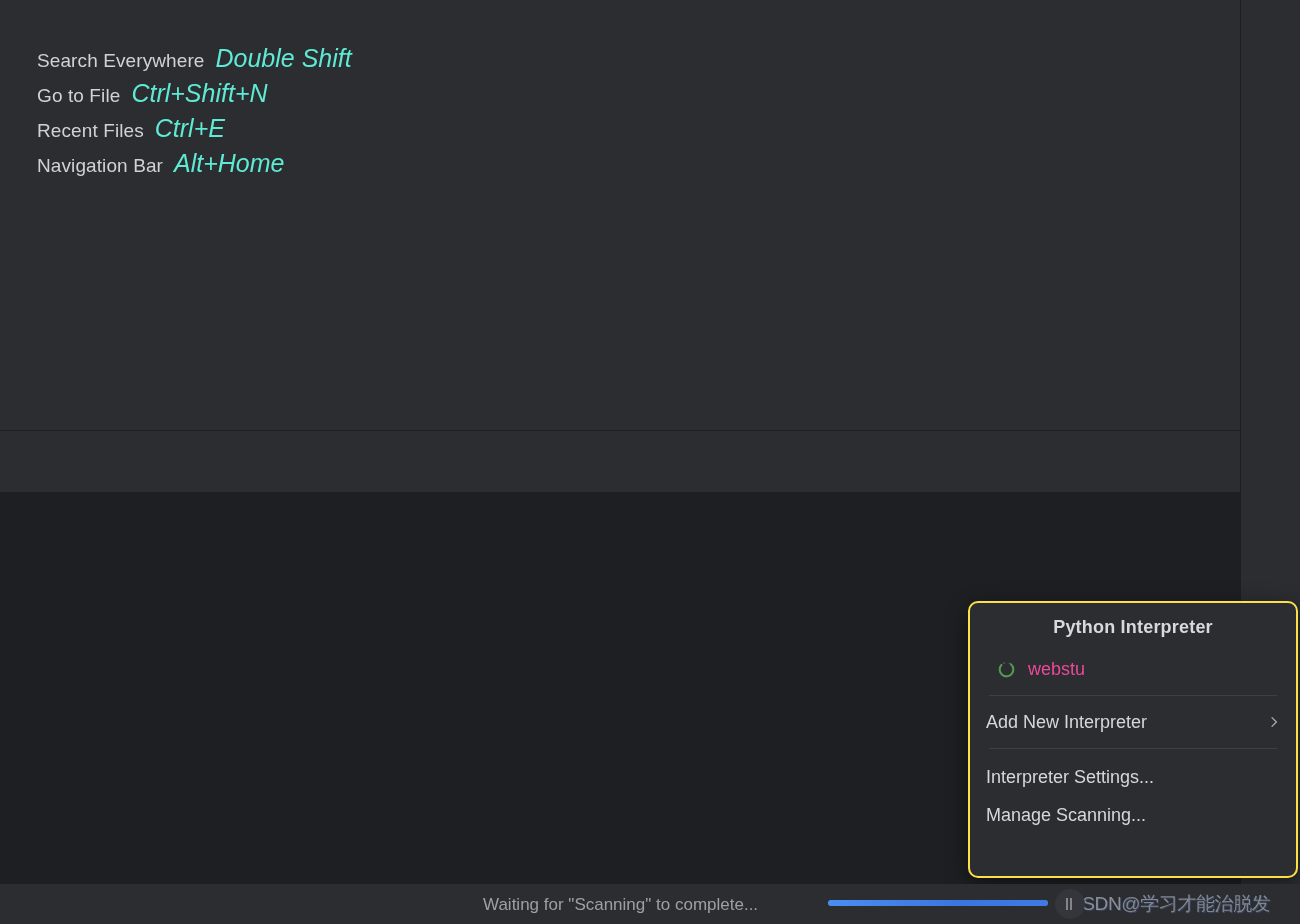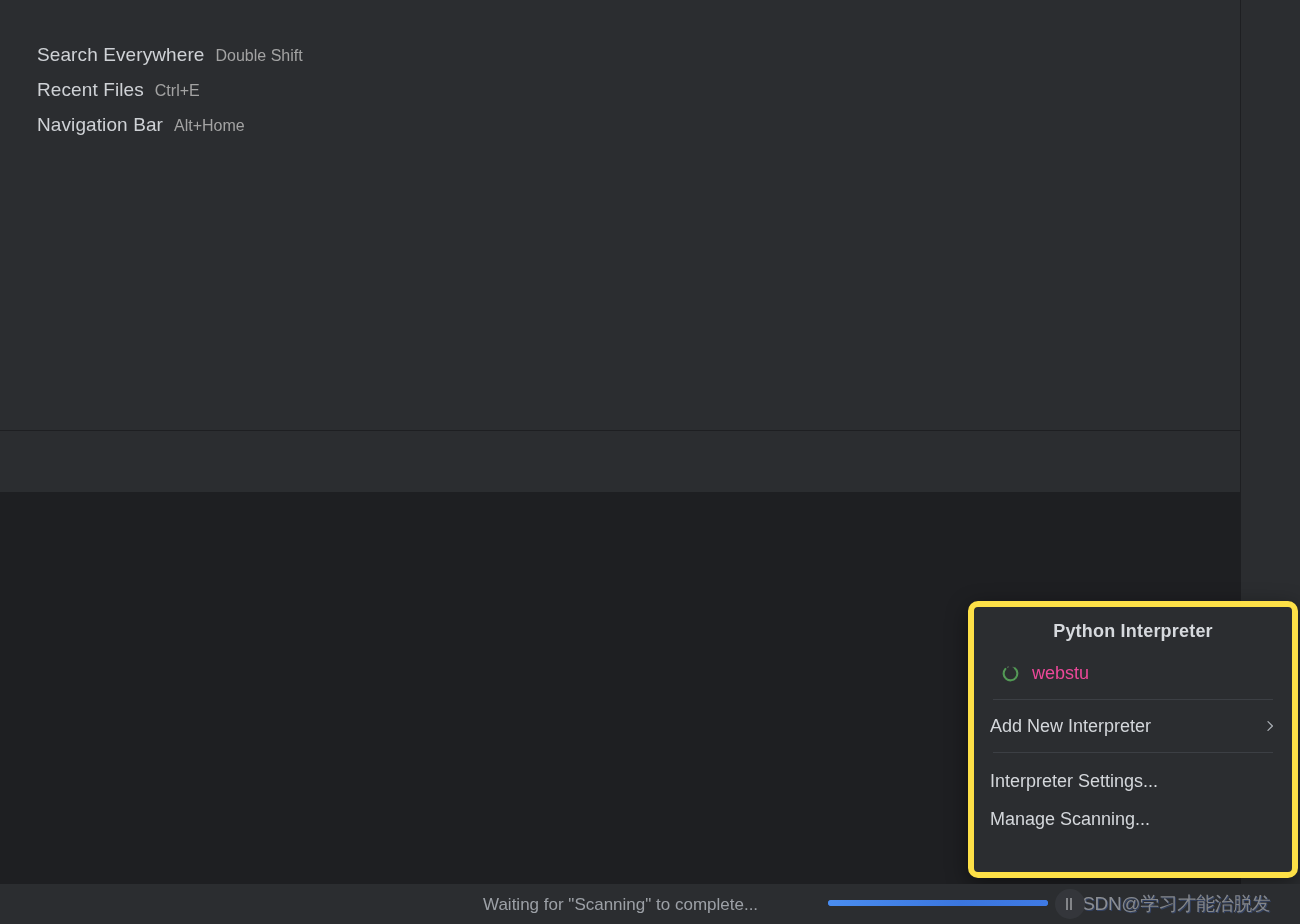--- a/index.html
+++ b/index.html
@@ -47,23 +47,24 @@
   }
 
   .hint-action {
     font-size: 19px;
     color: #cfd2d6;
     letter-spacing: 0.1px;
     white-space: nowrap;
   }
 
   .hint-shortcut {
-    font-size: 16px;
-    color: #a3a3a3;
-    white-space: nowrap;
+    font-size: 25px;
+    color: #5eead4;
+    white-space: nowrap;
+    font-style: italic;
   }
 
   
   .editor-divider {
     position: absolute;
     left: 0;
     top: 430px;
     width: 1241px;
     height: 1px;
     background: #1e1f22;
@@ -198,21 +199,21 @@
   }
 
   
   .interp-popup {
     position: absolute;
     left: 968px;
     top: 601px;
     width: 330px;
     height: 277px;
     background: #2b2d30;
-    border: 6px solid #fde047;
+    border: 2px solid #fde047;
     border-radius: 10px;
     box-shadow: 0 6px 22px rgba(0, 0, 0, 0.45);
     padding: 0;
     overflow: hidden;
   }
 
   .interp-header {
     height: 48px;
     display: flex;
     align-items: center;
@@ -288,20 +289,24 @@
 <div id="app">
 
   <div class="editor-area">
     <div class="hint-list">
 
       <div class="hint-row">
         <span class="hint-action">Search Everywhere</span>
         <span class="hint-shortcut">Double Shift</span>
       </div>
 
+      <div class="hint-row">
+        <span class="hint-action">Go to File</span>
+        <span class="hint-shortcut">Ctrl+Shift+N</span>
+      </div>
 
       <div class="hint-row">
         <span class="hint-action">Recent Files</span>
         <span class="hint-shortcut">Ctrl+E</span>
       </div>
 
       <div class="hint-row">
         <span class="hint-action">Navigation Bar</span>
         <span class="hint-shortcut">Alt+Home</span>
       </div>

